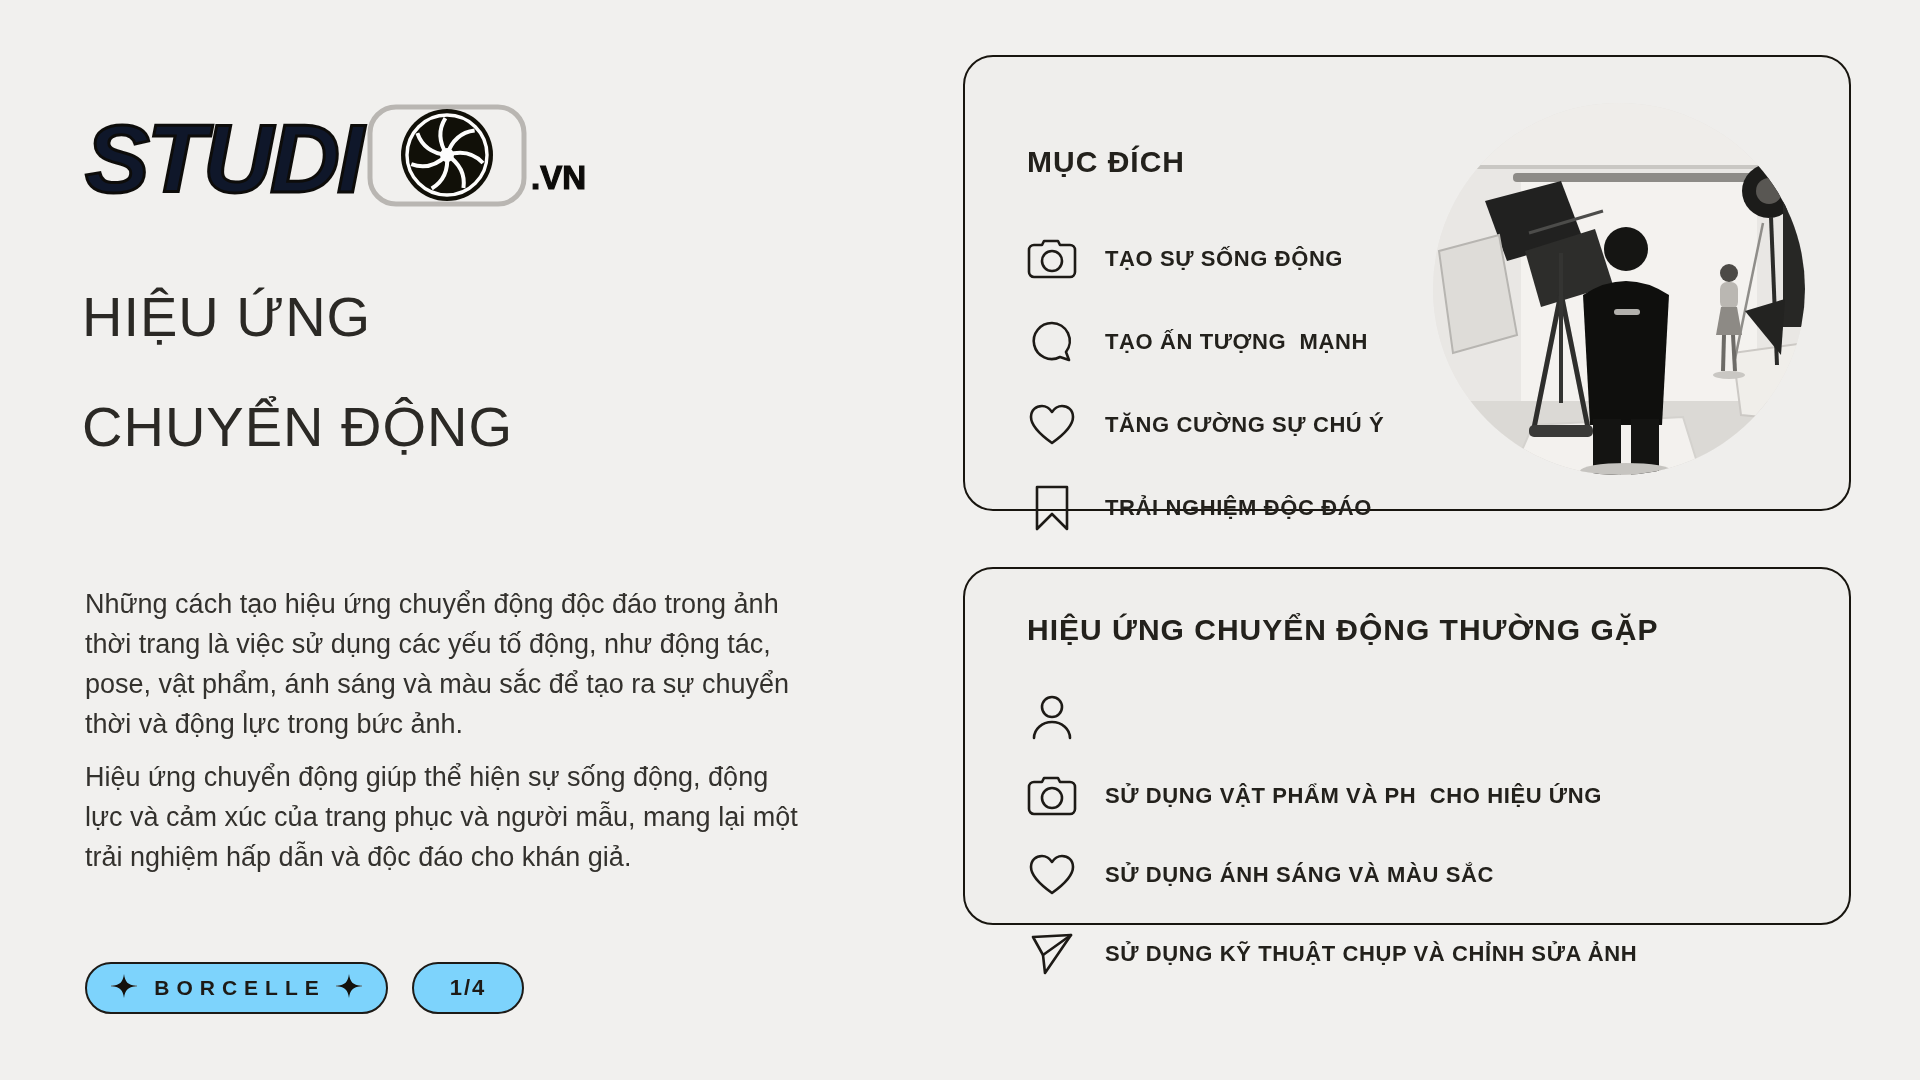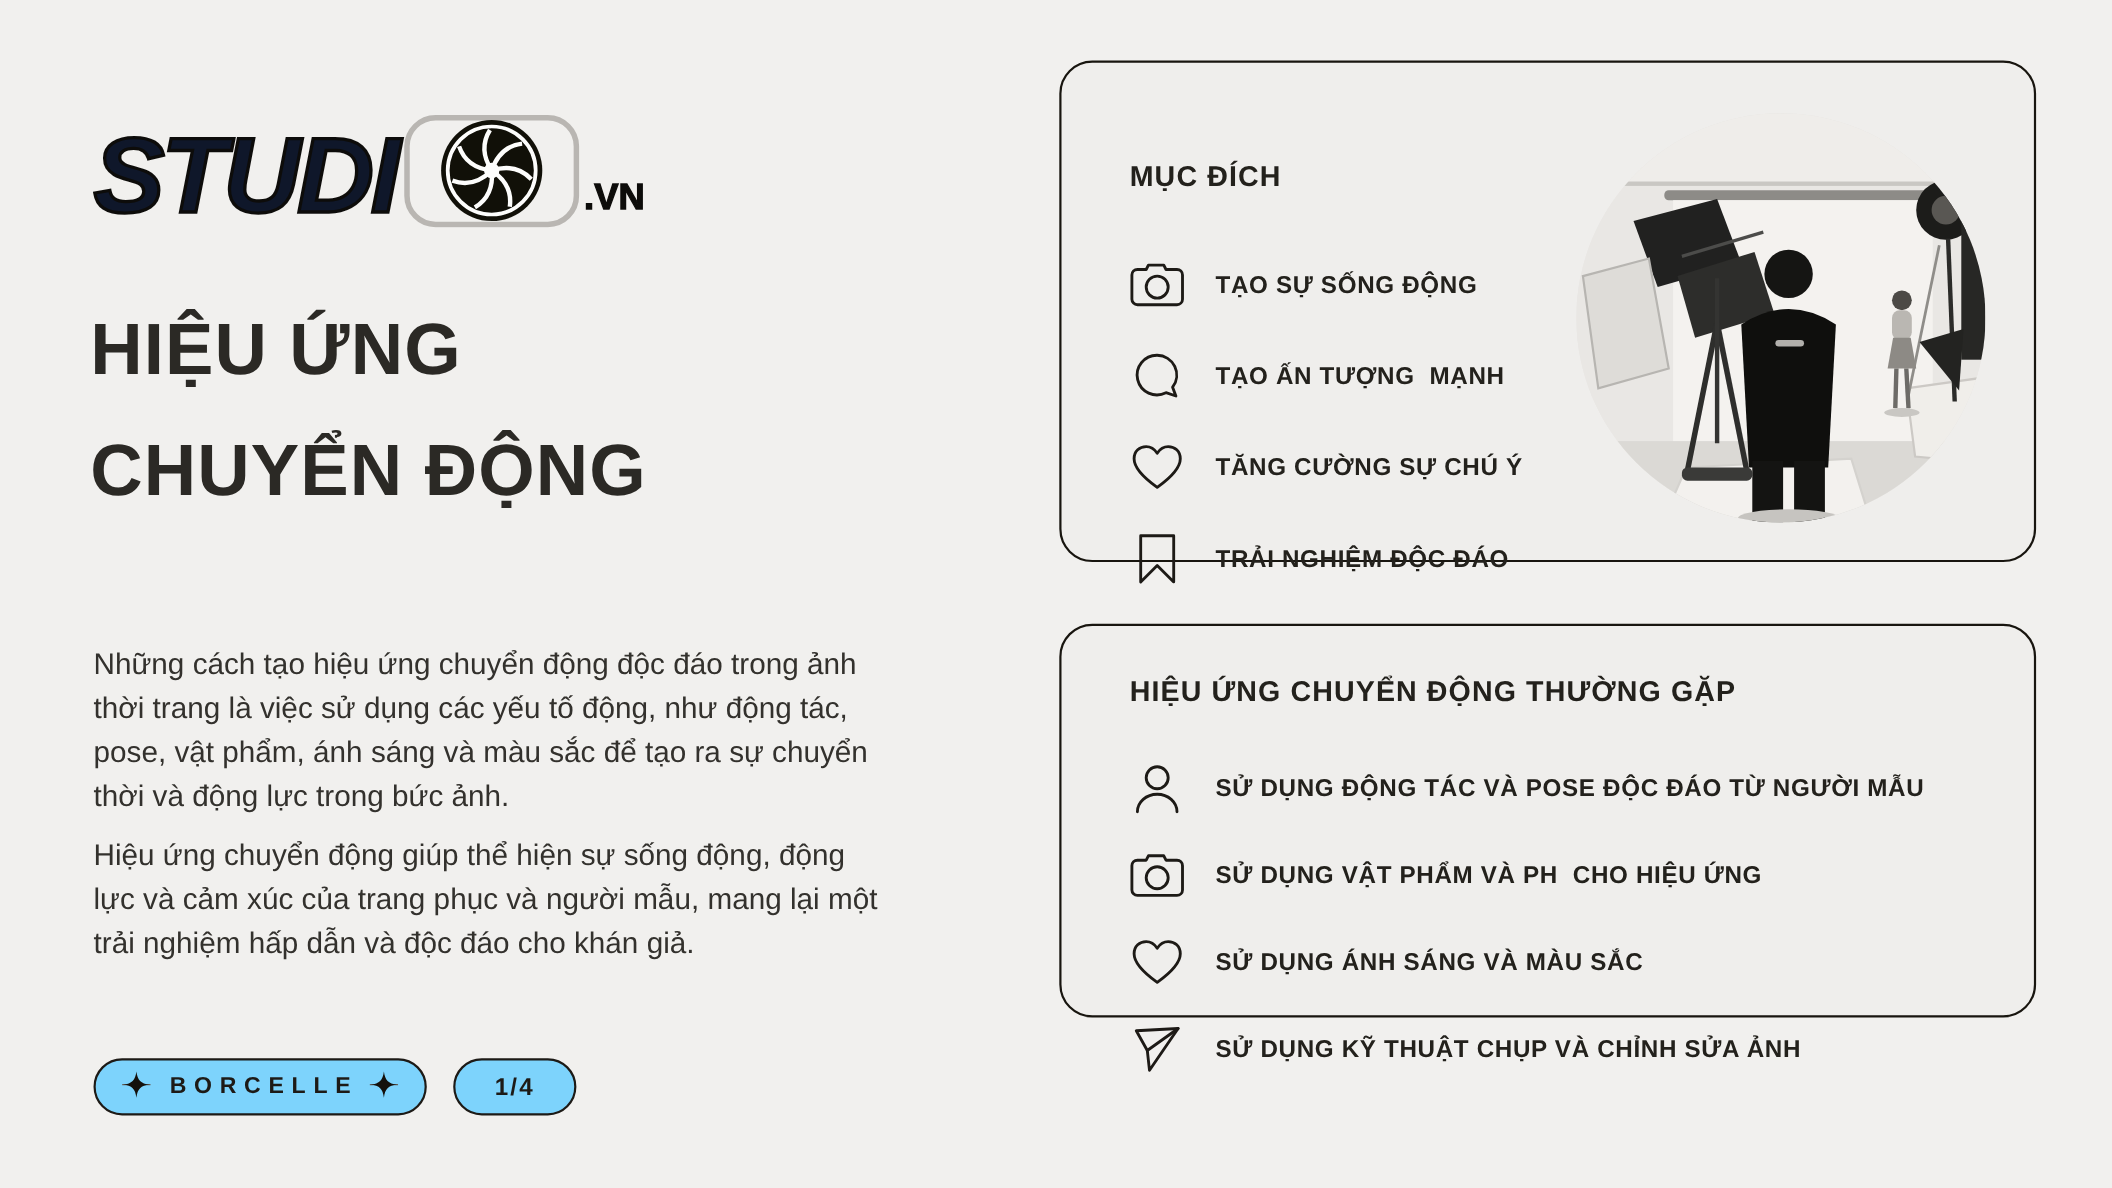--- a/index.html
+++ b/index.html
@@ -15,21 +15,21 @@
     font-size:97px;font-weight:900;letter-spacing:-3px;line-height:1;
     color:#0f172a;font-style:italic;-webkit-text-stroke:3px #0d0c0a;
   }
   .logo-cam{margin-left:6px;margin-bottom:-4px;}
   .logo-suffix{
     font-size:33px;font-weight:900;color:#0d0c0a;-webkit-text-stroke:1.2px #0d0c0a;
     margin-left:4px;margin-bottom:10px;letter-spacing:0;
   }
   .page-title{
     position:absolute;left:82px;top:262px;width:760px;
-    font-size:66px;line-height:110px;font-weight:700;letter-spacing:1px;
+    font-size:56px;line-height:110px;font-weight:400;letter-spacing:1px;
     color:#2b2925;
   }
   .intro{position:absolute;left:85px;top:584px;font-size:27px;line-height:40px;color:#33312d;}
   .intro .para{margin-bottom:13px;}
   .intro .line{white-space:pre;}
   .pill-row{position:absolute;left:85px;top:962px;display:flex;gap:24px;align-items:center;}
   .pill{
     height:52px;border:2px solid #1d1a16;border-radius:999px;background:#7dd3fc;
     display:flex;align-items:center;justify-content:center;box-sizing:border-box;
     color:#1d1a16;
@@ -38,21 +38,21 @@
   .pill.brand .label{font-size:21px;font-weight:700;letter-spacing:7px;text-indent:7px;}
   .pill.page-num{width:112px;font-size:22px;font-weight:700;letter-spacing:2px;}
   
   .card{
     position:absolute;left:963px;width:888px;box-sizing:border-box;
     background:#efeeec;border:2.5px solid #18150f;border-radius:30px;
   }
   .card.card-1{top:55px;height:456px;}
   .card.card-2{top:567px;height:358px;}
   .card-heading{
-    position:absolute;left:62px;font-size:26px;font-weight:700;letter-spacing:1px;
+    position:absolute;left:62px;font-size:30px;font-weight:700;letter-spacing:1px;
     color:#23211c;white-space:pre;
   }
   .card-1 .card-heading{top:88px;}
   .card-2 .card-heading{top:44px;}
   .item-list{position:absolute;left:62px;list-style:none;margin:0;padding:0;}
   .card-1 .item-list{top:160px;}
   .card-2 .item-list{top:108px;}
   .item{display:flex;align-items:center;height:83px;}
   .card-2 .item{height:79px;}
   .item .ic{width:50px;display:flex;justify-content:center;}
@@ -218,21 +218,20 @@
   <div class="card-heading">HIỆU ỨNG CHUYỂN ĐỘNG THƯỜNG GẶP</div>
 
   <ul class="item-list">
     <li class="item">
       <span class="ic">
         <svg width="44" height="46" viewBox="0 0 44 46" class="icon-stroke">
           <circle cx="22" cy="13" r="10"></circle>
           <path d="M4,44 a18,16 0 0 1 36,0"></path>
         </svg>
       </span>
-      <span class="lbl">SỬ DỤNG ĐỘNG TÁC VÀ POSE ĐỘC ĐÁO TỪ NGƯỜI MẪU</span>
     </li>
     <li class="item">
       <span class="ic">
         <svg width="50" height="44" viewBox="0 0 50 44" class="icon-stroke">
           <path d="M7,8 h8 l2,-4 h14 l2,4 h10 a5,5 0 0 1 5,5 v22 a5,5 0 0 1 -5,5 h-36 a5,5 0 0 1 -5,-5 v-22 a5,5 0 0 1 5,-5 z"></path>
           <circle cx="25" cy="24" r="10"></circle>
         </svg>
       </span>
       <span class="lbl">SỬ DỤNG VẬT PHẨM VÀ PH  CHO HIỆU ỨNG</span>
     </li>

